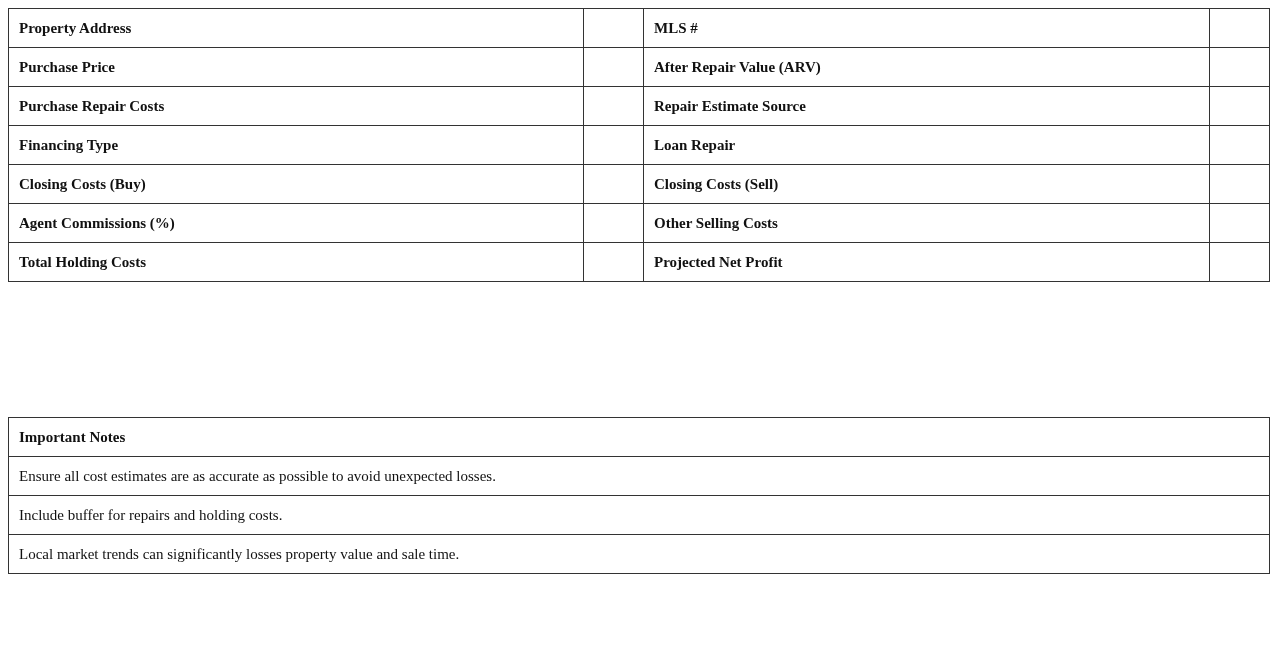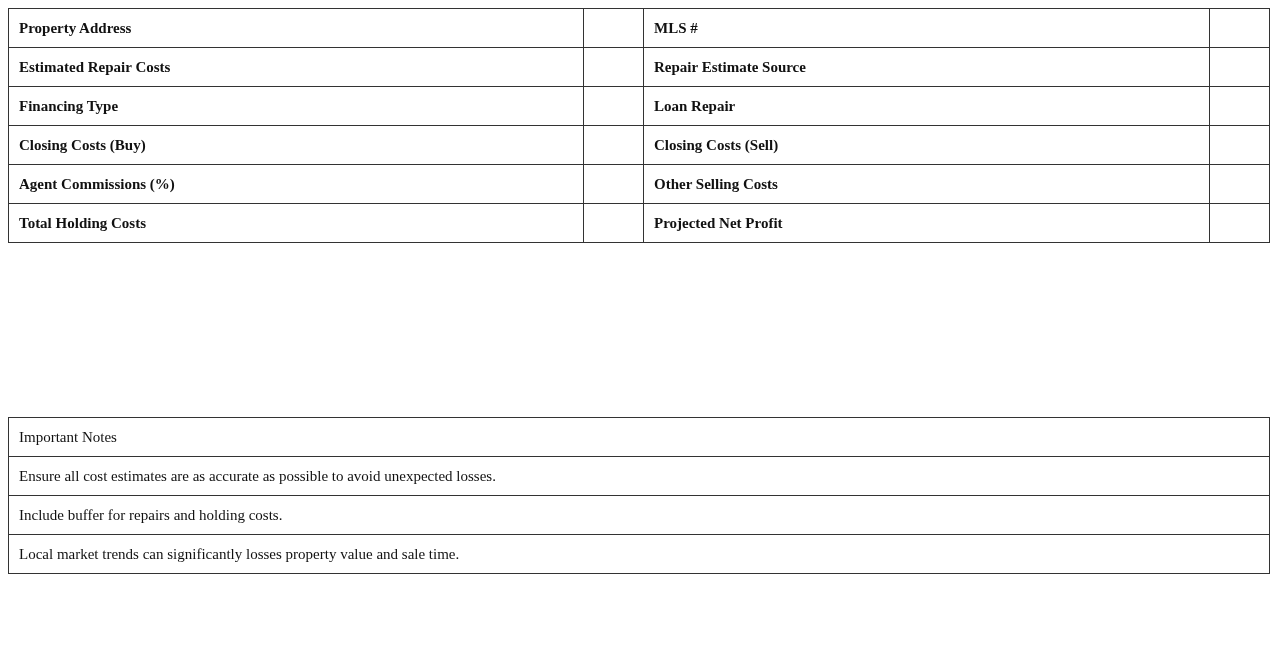--- a/index.html
+++ b/index.html
@@ -6,35 +6,41 @@
   body { width: 1278px; height: 650px; position: relative; font-family: "Liberation Serif", serif; color: #111; }
   table { border-collapse: collapse; position: absolute; left: 8px; }
   td { border: 1px solid #333; font-size: 15px; padding: 0 10px; height: 38px; vertical-align: middle; }
   #main-table { top: 8px; width: 1262px; }
   #main-table td.label { font-weight: bold; }
   #main-table td.c1 { width: 554px; }
   #main-table td.c2 { width: 39px; }
   #main-table td.c3 { width: 545px; }
   #main-table td.c4 { width: 39px; }
   #notes-table { top: 417px; width: 1262px; }
-  #notes-table td.head { font-weight: normal; }
+  #notes-table td.head { font-weight: bold; }
 </style>
 </head>
 <body>
 
 <table id="main-table">
   <tbody>
     <tr>
       <td class="label c1">Property Address</td>
       <td class="c2"></td>
       <td class="label c3">MLS #</td>
       <td class="c4"></td>
     </tr>
     <tr>
-      <td class="label">Estimated Repair Costs</td>
+      <td class="label">Purchase Price</td>
+      <td></td>
+      <td class="label">After Repair Value (ARV)</td>
+      <td></td>
+    </tr>
+    <tr>
+      <td class="label">Purchase Repair Costs</td>
       <td></td>
       <td class="label">Repair Estimate Source</td>
       <td></td>
     </tr>
     <tr>
       <td class="label">Financing Type</td>
       <td></td>
       <td class="label">Loan Repair</td>
       <td></td>
     </tr>

